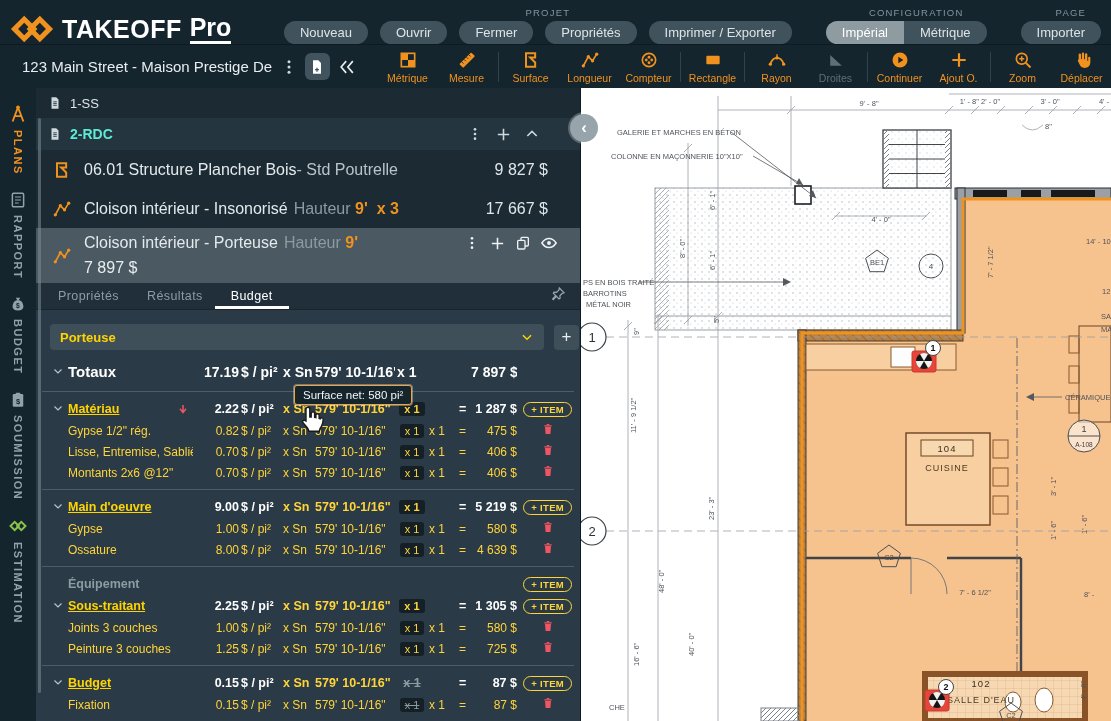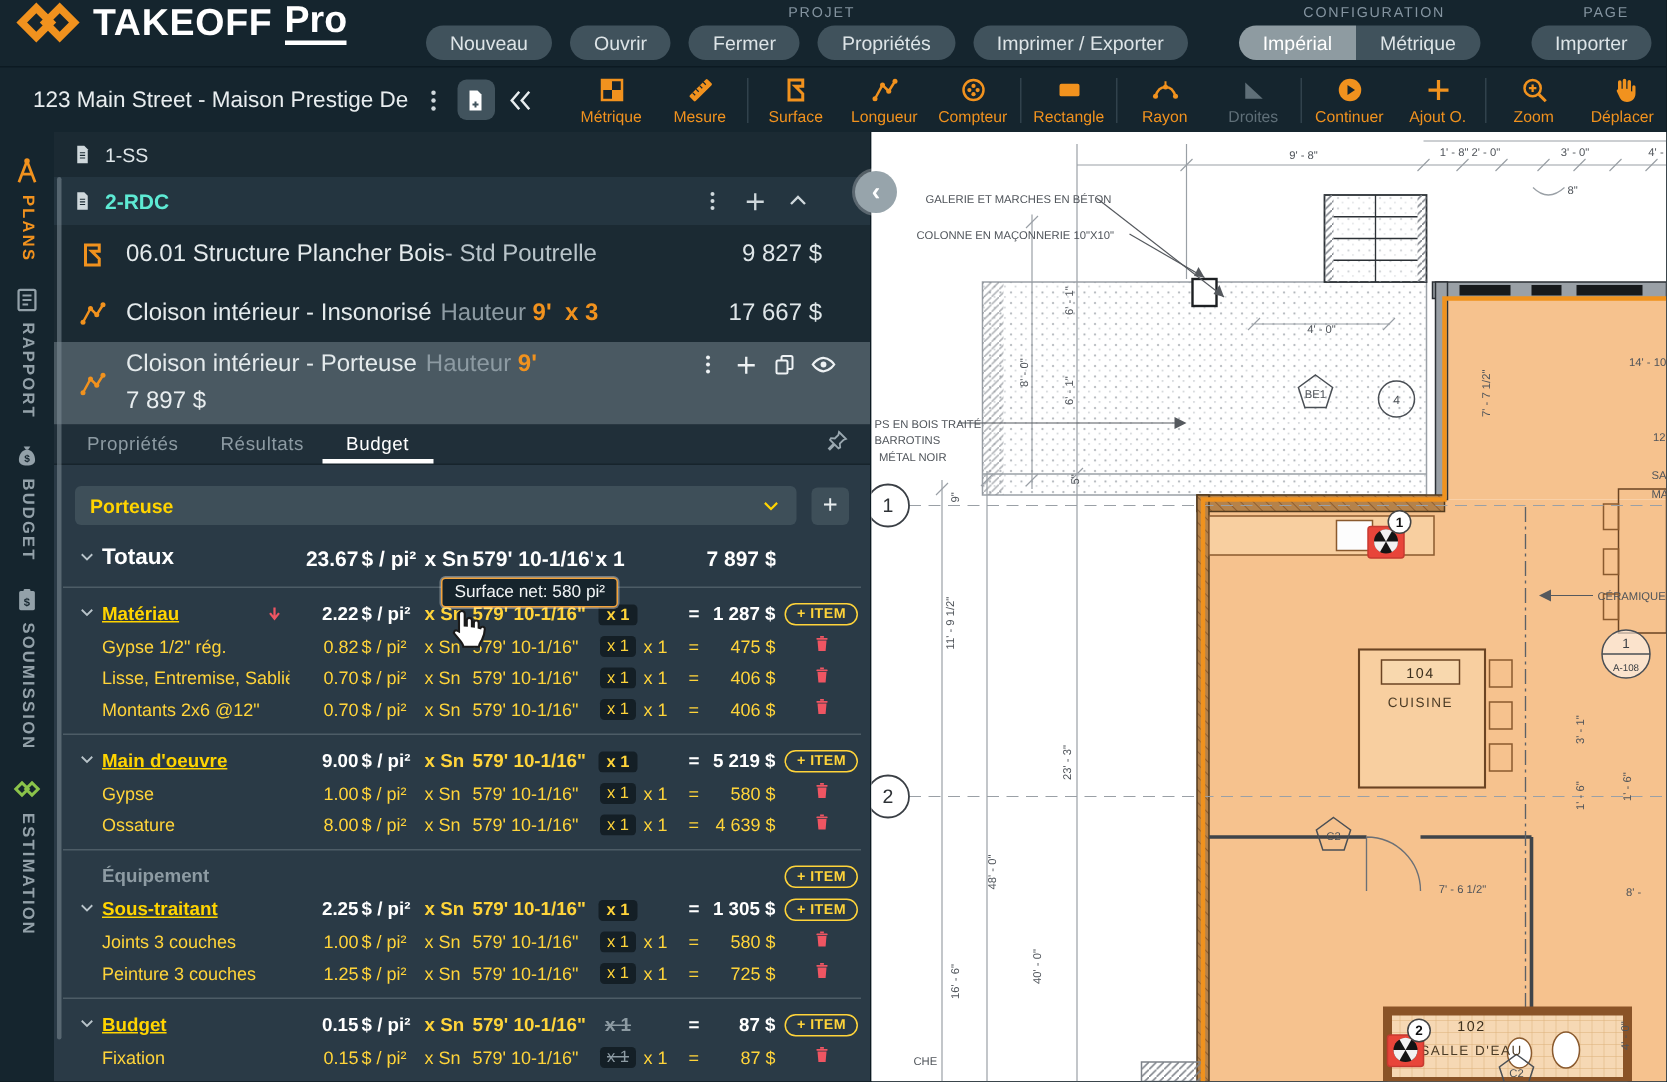--- a/index.html
+++ b/index.html
@@ -7,21 +7,21 @@
   #app {
     position:relative; width:1111px; height:721px; overflow:hidden;
     background:#15252e; font-family:"Liberation Sans", sans-serif;
     color:#dfe6ea; user-select:none;
   }
   .icon { display:inline-flex; align-items:center; justify-content:center; }
   .icon svg { display:block; }
 
   
   #topbar { position:absolute; left:0; top:0; width:1111px; height:44px;
-    display:flex; align-items:flex-start; }
+    display:flex; align-items:flex-end; }
   #logo { display:flex; align-items:center; gap:8px; margin-left:10px; }
   #logo .brand { font-size:25px; font-weight:800; color:#fff; letter-spacing:.5px; }
   #logo .pro { font-size:25px; font-weight:800; color:#fff; border-bottom:3px solid #fff; line-height:1.05; }
   #tb-groups { margin-left:auto; margin-right:10px; display:flex; gap:34px; align-items:flex-start; }
   .tb-group { display:flex; flex-direction:column; align-items:center; }
   .tb-group-label { font-size:9.5px; letter-spacing:1.2px; color:#8494a0; margin-top:3px; margin-bottom:3px;margin-left:20px; }
   .tb-buttons { display:flex; gap:12px; }
   .tb-btn { height:23px; padding:0 16px; background:#40525c; color:#dde4e7;
     border:none; border-radius:13px; font-size:13px; font-family:inherit; cursor:pointer;
     display:flex; align-items:center; white-space:nowrap; }
@@ -85,21 +85,21 @@
     padding-left:22px; gap:28px; position:relative; border-bottom:1px solid #17242c; }
   .ptab { font-size:12.5px; letter-spacing:.4px; color:#8d9ba3; cursor:pointer; position:relative; height:100%;
     display:flex; align-items:center; }
   .ptab.active { color:#fff; }
   .ptab.active::after { content:""; position:absolute; left:-16px; right:-16px; bottom:0;
     height:3px; background:#fff; }
   #pin-btn { margin-left:auto; margin-right:14px; color:#9aa8b0; cursor:pointer; }
 
   
   #budget { position:relative; background:#2a3a46; height:100%; padding-top:14px; }
-  #selector-bar { display:flex; align-items:center; margin:0 14px 8px 14px; gap:10px; }
+  #selector-bar { display:flex; align-items:center; margin:0 1px 8px 14px; gap:10px; }
   #group-select { flex:1; height:26px; background:#3e4f59; border-radius:4px; display:flex;
     align-items:center; padding:0 10px; cursor:pointer; }
   #group-select .sel-value { color:#ffd400; font-weight:bold; font-size:13px; }
   #group-select .icon { margin-left:auto; color:#ffd400; }
   #add-group-btn { width:25px; height:25px; background:#3e4f59; border-radius:4px; color:#e8edef;
     display:flex; align-items:center; justify-content:center; font-size:17px; cursor:pointer; }
 
   .b-grid { display:grid; align-items:center;
     grid-template-columns:14px 125px 44px 40px 30px 80px 30px 28px 10px 46px 1fr;
     column-gap:2px; padding:0 4px 0 16px; }
@@ -533,21 +533,21 @@
           </span>
         </div>
         <div id="add-group-btn">+</div>
       </div>
       <div id="budget-table">
           <div class="b-grid " id="totals-row">
             <span class="cell caret"><svg width="12" height="12" viewBox="0 0 24 24">
                 <path d="M5 9l7 7 7-7" stroke="currentColor" stroke-width="2.4" fill="none"></path>
               </svg></span>
             <span class="cell name">Totaux</span>
-            <span class="cell r-right">23.67</span>
+            <span class="cell r-right">17.19</span>
             <span class="cell ">$ / pi²</span>
             <span class="cell ">x Sn</span>
             <span class="cell ">579' 10-1/16"</span>
             <span class="cell ">x 1</span>
             <span class="cell "></span>
             <span class="cell "></span>
             <span class="cell r-right">7 897 $</span>
             <span class="cell "></span>
           </div>
           <div class="b-divider"></div>

